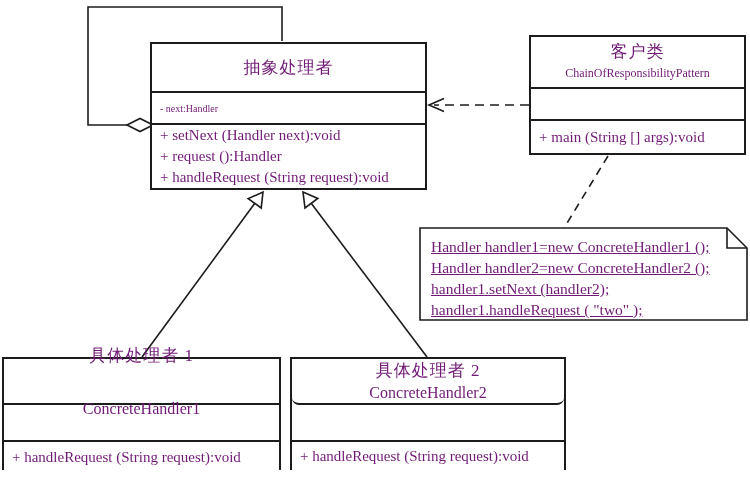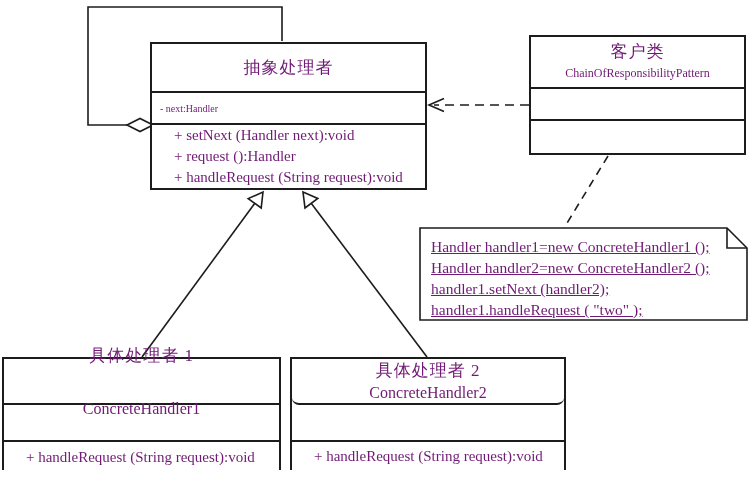--- a/index.html
+++ b/index.html
@@ -52,21 +52,21 @@
     border-bottom: 2px solid #1c1c1c;
     box-sizing: border-box;
     font-size: 10px;
     padding-left: 8px;
     display: flex;
     align-items: center;
   }
   .uml-methods {
     flex: 1;
     font-size: 15px;
-    padding-left: 22px;
+    padding-left: 8px;
     display: flex;
     flex-direction: column;
     justify-content: center;
     box-sizing: border-box;
   }
   .uml-methods .m-line { line-height: 21px; white-space: nowrap; }
   .note-text {
     position: absolute;
     left: 420px;
     top: 228px;
@@ -120,20 +120,23 @@
       <div class="m-line">+ handleRequest (String request):void</div>
     </div>
   </div>
 
   <div class="uml-class" style="left:529px; top:35px; width:217px; height:120px;">
     <div class="uml-title" style="height:52px;">
       <div class="name-zh">客户类</div>
       <div class="name-en tight">ChainOfResponsibilityPattern</div>
     </div>
     <div class="uml-attrs" style="height:32px;"></div>
+    <div class="uml-methods">
+      <div class="m-line">+ main (String [] args):void</div>
+    </div>
   </div>
 
   <div class="uml-class" style="left:2px; top:357px; width:279px; height:118px;">
     <div class="uml-title" style="height:46px;gap:31px;">
       <div class="name-zh">具体处理者 1</div>
       <div class="name-en">ConcreteHandler1</div>
     </div>
     <div class="uml-attrs" style="height:37px;"></div>
     <div class="uml-methods">
       <div class="m-line">+ handleRequest (String request):void</div>

